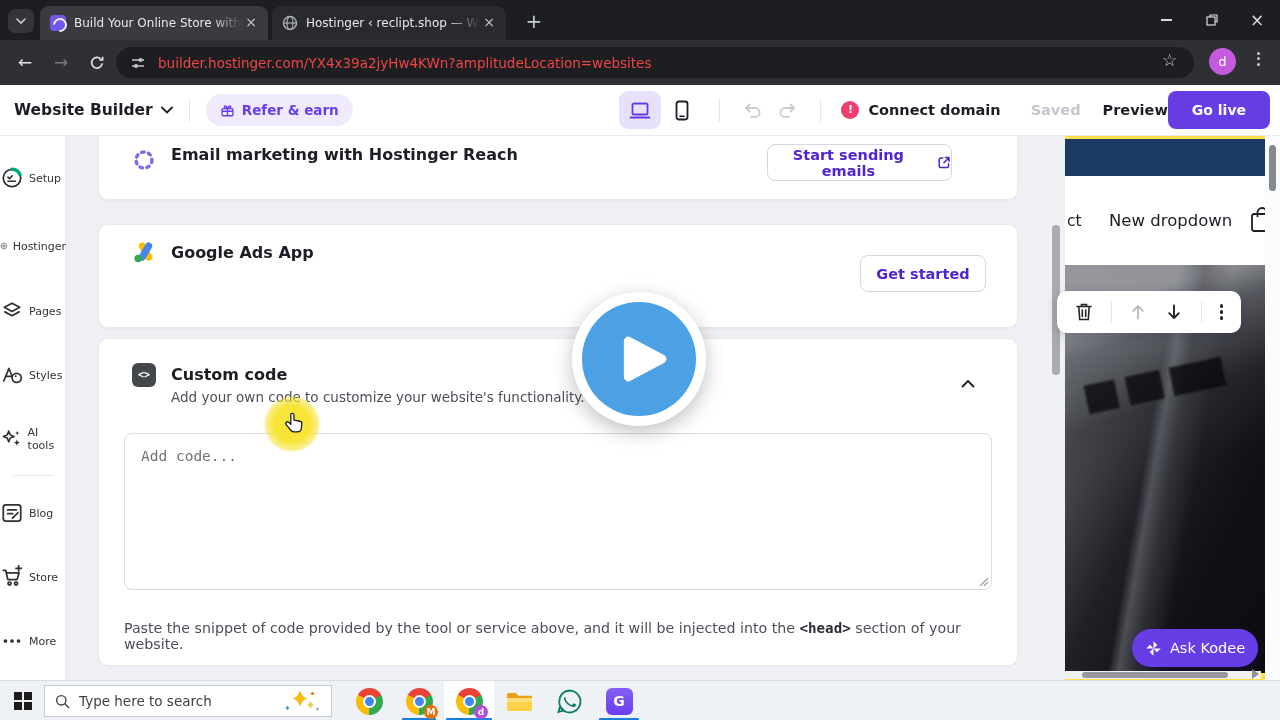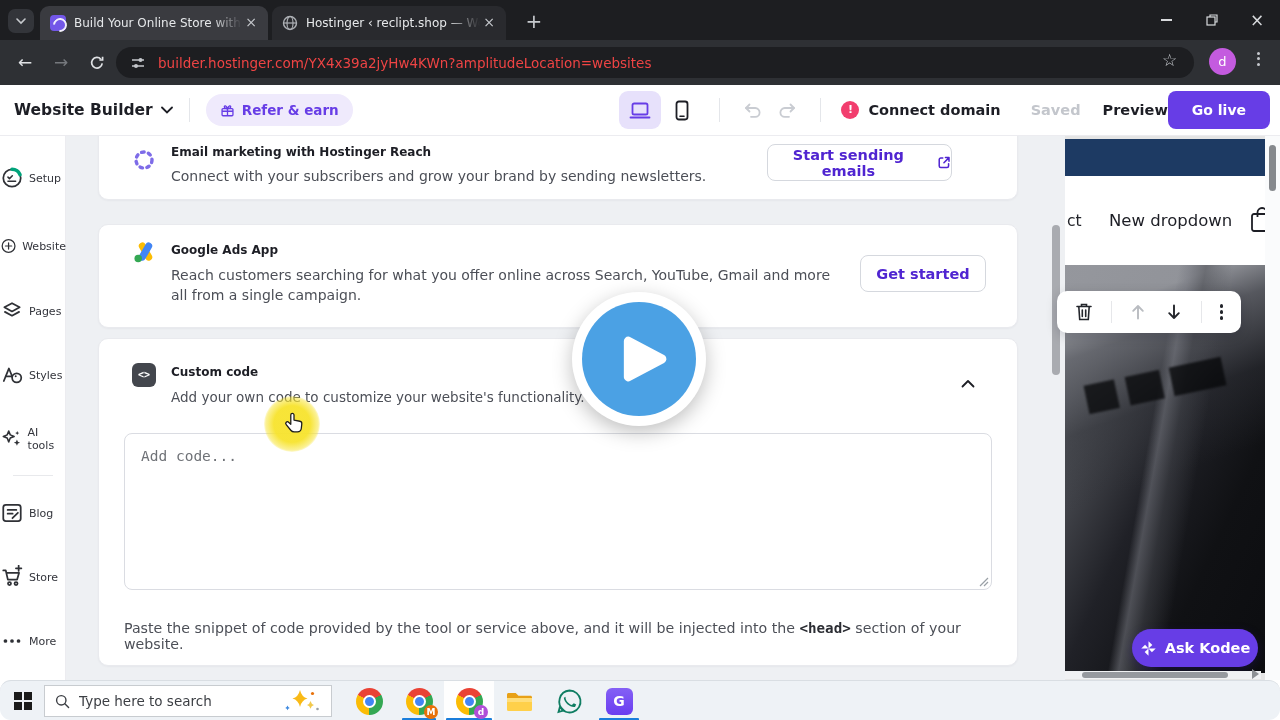--- a/index.html
+++ b/index.html
@@ -51,68 +51,68 @@
 
   
   .sidebar { position:absolute; left:0; top:136px; width:66px; height:544px; background:#fff; border-right:1px solid #ececf0; }
   .sb-item { position:absolute; left:0; width:66px; height:56px; display:flex; align-items:center; gap:5px; color:#2f3136; }
   .sb-item .lbl { font-size:11px; color:#33353c; }
   .sb-div { position:absolute; left:13px; width:40px; height:1px; background:#e8e9ec; }
 
   
   .mainpanel { position:absolute; left:66px; top:136px; width:999px; height:544px; background:#eef0f3; overflow:hidden; }
   .card { position:absolute; left:32px; width:920px; background:#fff; border:1px solid #e9eaee; border-radius:10px; box-shadow:0 1px 2px rgba(20,20,40,.04); }
-  .card-title { position:absolute; font-size:12px; font-weight:700; color:#1d1e25; }
+  .card-title { position:absolute; font-size:16px; font-weight:700; color:#1d1e25; }
   .card-desc { position:absolute; font-size:14px; color:#4c4f57; }
   .obtn { position:absolute; display:flex; align-items:center; justify-content:center; gap:8px; background:#fff; border:1px solid #d5d8de; border-radius:8px; color:#5025d1; font-size:14.5px; font-weight:700; font-family:inherit; }
   .codeicon { position:absolute; width:24px; height:24px; border-radius:6px; background:#43464d; color:#fff; font-family:"DejaVu Sans Mono","Liberation Mono",monospace; font-size:10px; font-weight:700; text-align:center; line-height:24px; }
   .chevbtn { position:absolute; width:28px; height:24px; display:flex; align-items:center; justify-content:center; }
   .codearea { position:absolute; left:25px; top:94px; width:868px; height:157px; border:1px solid #dadce2; border-radius:8px; resize:none; outline:none; padding:14px 16px; font-family:"DejaVu Sans Mono","Liberation Mono",monospace; font-size:14.5px; color:#2b2d33; background:#fff; }
   .codearea::placeholder { color:#6f7277; }
   .resize-grip { position:absolute; }
   .code-footer { position:absolute; left:25px; top:281px; width:870px; font-size:14.2px; color:#4c4f57; }
   .code-footer .mono { font-family:"DejaVu Sans Mono","Liberation Mono",monospace; font-weight:700; color:#2b2d33; }
   .panel-scroll { position:absolute; left:986px; top:89px; width:8px; height:150px; border-radius:4px; background:#a9abb0; }
 
   
-  .pvcol { position:absolute; left:1065px; top:136px; width:200px; height:544px; background:#e5e5e5; overflow:hidden; }
+  .pvcol { position:absolute; left:1065px; top:136px; width:200px; height:544px; background:#fde047; overflow:hidden; }
   .pv-navy { position:absolute; left:0; top:3px; width:200px; height:37px; background:#1d3a63; }
   .pv-nav { position:absolute; left:0; top:40px; width:200px; height:89px; background:#fff; }
   .pv-ct { position:absolute; left:2px; top:36px; font-size:15.5px; color:#23252b; }
   .pv-dd { position:absolute; left:44px; top:35px; font-size:16.5px; color:#1d1e25; }
   .pv-bag { position:absolute; right:-10px; top:30px; }
   .pv-photo { position:absolute; left:0; top:129px; width:200px; height:408px;
     background:
       linear-gradient(100deg, transparent 42%, rgba(120,122,130,.55) 46%, rgba(70,72,78,.5) 52%, transparent 62%),
       linear-gradient(160deg, rgba(150,152,158,.95) 0 12%, rgba(105,107,114,.75) 20%, rgba(50,52,58,.4) 36%, transparent 52%),
       linear-gradient(115deg, #77797f 4%, #4a4c52 24%, #202127 48%, #101114 72%, #0c0d10 100%);
   }
   .pv-photo::after { content:""; position:absolute; left:10%; top:26%; width:70%; height:7%;
     background:linear-gradient(90deg,#0a0b0d 0 22%, transparent 22% 30%, #0a0b0d 30% 55%, transparent 55% 62%, #08090b 62% 100%);
     transform:rotate(-12deg); filter:blur(1px); opacity:.8; }
   .eltb { position:absolute; left:1057px; top:291px; width:184px; height:42px; background:#fff; border-radius:10px; box-shadow:0 3px 12px rgba(10,10,30,.18); display:flex; align-items:center; justify-content:space-evenly; }
   .eltb .sep { width:1px; height:22px; background:#e6e7ea; }
   .eltb .dotcol span { display:block; width:3.5px; height:3.5px; border-radius:50%; background:#23252b; margin:2.5px auto; }
-  .kodee { position:absolute; left:1132px; top:629px; width:126px; height:38px; border-radius:19px; background:#673de6; color:#fff; display:flex; align-items:center; justify-content:center; gap:8px; font-size:14.5px; font-weight:700; box-shadow:0 3px 10px rgba(40,20,120,.35); }
+  .kodee { position:absolute; left:1132px; top:629px; width:126px; height:38px; border-radius:19px; background:#673de6; color:#fff; display:flex; align-items:center; justify-content:center; gap:8px; font-size:14.5px; font-weight:400; box-shadow:0 3px 10px rgba(40,20,120,.35); }
   .hscroll-track { position:absolute; left:1065px; top:671px; width:196px; height:8px; background:#f0f1f3; }
   .hscroll-thumb { position:absolute; left:1082px; top:672px; width:146px; height:6px; border-radius:3px; background:#96999e; }
   .arr-right { position:absolute; left:1252px; top:669px; width:0; height:0; border-top:5px solid transparent; border-bottom:5px solid transparent; border-left:7px solid #8d9094; }
   .arr-down { position:absolute; left:1266px; top:652px; width:0; height:0; border-left:5px solid transparent; border-right:5px solid transparent; border-top:7px solid #8d9094; }
   .rgutter { position:absolute; left:1265px; top:136px; width:15px; height:544px; background:#fafbfc; }
   .rgutter .thumb { position:absolute; left:4px; top:9px; width:7px; height:46px; border-radius:4px; background:#86898d; }
 
   
   .play { position:absolute; left:572px; top:292px; width:134px; height:134px; border-radius:50%; background:#fff; box-shadow:0 6px 20px rgba(0,0,0,.25); }
   .play .blue { position:absolute; inset:10px; border-radius:50%; background:#4ba1e4; display:flex; align-items:center; justify-content:center; }
   .spot { position:absolute; left:264px; top:396px; width:56px; height:56px; border-radius:50%;
     background:radial-gradient(circle, rgba(247,227,45,.95) 0 46%, rgba(247,227,45,.5) 66%, rgba(247,227,45,0) 73%); }
   .cursor { position:absolute; left:283px; top:412px; }
 
   
-  .taskbar { position:absolute; left:0; top:680px; width:1280px; height:40px; background:#eef2f6; border-top:1px solid #d9dee3;border-radius:11px; }
+  .taskbar { position:absolute; left:0; top:680px; width:1280px; height:40px; background:#eef2f6; border-top:1px solid #d9dee3; }
   .winlogo { position:absolute; left:14px; top:11px; width:18px; height:18px; display:grid; grid-template-columns:8px 8px; grid-template-rows:8px 8px; gap:1.5px; }
   .winlogo i { background:#1b1b1b; }
   .tbsearch { position:absolute; left:44px; top:4px; width:288px; height:32px; background:#fff; border:1px solid #c8ccd0; display:flex; align-items:center; padding:0 10px; gap:9px; }
   .tbsearch input { border:none; outline:none; flex:1; font-family:inherit; font-size:13.5px; color:#3c3f44; background:transparent; }
   .tbsearch input::placeholder { color:#3c3f44; }
   .tb-icons { position:absolute; left:344px; top:0; height:40px; display:flex; }
   .slot { width:50px; height:40px; display:flex; align-items:center; justify-content:center; position:relative; }
   .slot.active { background:rgba(255,255,255,.9); }
   .uline { position:absolute; bottom:0; height:3px; background:#1a7edb; border-radius:1px; }
   .chrome { width:27px; height:27px; border-radius:50%; position:relative; background:conic-gradient(from 60deg,#34a853 0 120deg,#fbbc05 0 240deg,#ea4335 0 360deg); }
@@ -246,21 +246,21 @@
       <path d="M7.3 10.2l1.4 1.4 2.6-2.6" stroke="#2f3136" stroke-width="1.4" stroke-linecap="round" stroke-linejoin="round"></path>
       <path d="M7.3 14h7" stroke="#2f3136" stroke-width="1.4" stroke-linecap="round"></path>
     </svg>
     <span class="lbl">Setup</span>
   </div>
   <div class="sb-item" style="top:82px">
     <svg width="24" height="24" viewBox="0 0 22 22" fill="none" stroke="#2f3136" stroke-width="1.6">
       <circle cx="11" cy="11" r="8.2"></circle>
         <path d="M11 7v8M7 11h8" stroke-linecap="round"></path>
     </svg>
-    <span class="lbl">Website</span>
+    <span class="lbl">Hostinger</span>
   </div>
   <div class="sb-item" style="top:147px">
     <svg width="24" height="24" viewBox="0 0 22 22" fill="none" stroke="#2f3136" stroke-width="1.6" stroke-linejoin="round">
       <path d="M11 3.8 18 7.6 11 11.4 4 7.6z"></path>
         <path d="M4.5 11.8 11 15.3l6.5-3.5" stroke-linecap="round"></path>
     </svg>
     <span class="lbl">Pages</span>
   </div>
   <div class="sb-item" style="top:211px">
     <svg width="24" height="24" viewBox="0 0 22 22" fill="none" stroke="#2f3136" stroke-width="1.6">
@@ -307,38 +307,36 @@
   </div>
 </div>
 
 <div class="mainpanel">
 
   <div class="card" style="top:-36px; height:100px">
     <svg class="abs" style="left:32px; top:46px" width="26" height="26" viewBox="0 0 26 26">
       <circle cx="13" cy="13" r="8" fill="none" stroke="#7e6ce8" stroke-width="3.4" stroke-dasharray="2.6 4.4" stroke-linecap="round"></circle>
     </svg>
     <div class="card-title" style="left:72px; top:44px">Email marketing with Hostinger Reach</div>
-    <div class="card-desc" style="left:72px; top:67px">Connect with your subscribers and grow your brand by sending newsletters.</div>
     <button class="obtn" style="left:668px; top:43px; width:185px; height:37px">
       <span>Start sending emails</span>
       <svg width="15" height="15" viewBox="0 0 16 16" fill="none" stroke="#5025d1" stroke-width="1.7" stroke-linecap="round" stroke-linejoin="round">
         <path d="M6.5 3H4.2A1.7 1.7 0 0 0 2.5 4.7v7.1a1.7 1.7 0 0 0 1.7 1.7h7.1a1.7 1.7 0 0 0 1.7-1.7V9.5"></path>
           <path d="M9.5 2.5h4v4M13.2 2.8 7.8 8.2"></path>
       </svg>
     </button>
   </div>
 
   <div class="card" style="top:88px; height:104px">
     <svg class="abs" style="left:34px; top:16px" width="25" height="22" viewBox="0 0 24 21">
       <rect x="8.6" y="0.6" width="6.8" height="19" rx="3.4" fill="#fbbc04" transform="rotate(-30 12 10.1)"></rect>
       <rect x="8.6" y="0.6" width="6.8" height="19" rx="3.4" fill="#4285f4" transform="rotate(30 12 10.1)"></rect>
       <circle cx="5" cy="16.8" r="3.6" fill="#34a853"></circle>
     </svg>
     <div class="card-title" style="left:72px; top:18px">Google Ads App</div>
-    <div class="card-desc" style="left:72px; top:41px; width:665px; line-height:19.5px">Reach customers searching for what you offer online across Search, YouTube, Gmail and more all from a single campaign.</div>
     <button class="obtn" style="left:761px; top:30px; width:126px; height:37px">
       <span>Get started</span>
     </button>
   </div>
 
   <div class="card" style="top:202px; height:328px">
     <div class="codeicon" style="left:33px; top:24px">&lt;&gt;</div>
     <div class="card-title" style="left:72px; top:26px">Custom code</div>
     <div class="card-desc" style="left:72px; top:50px; font-size:13.5px">Add your own code to customize your website's functionality.</div>
     <div class="chevbtn" style="left:855px; top:32px">

